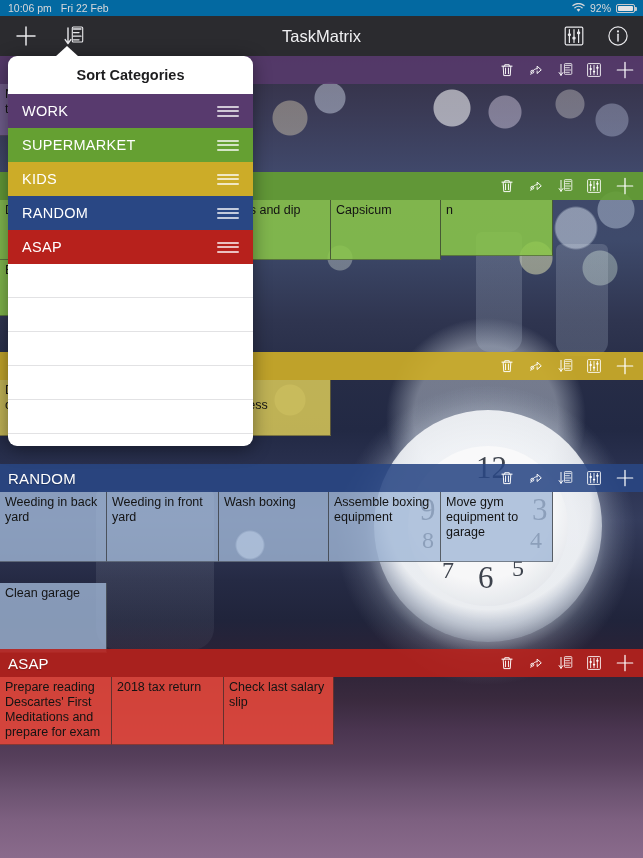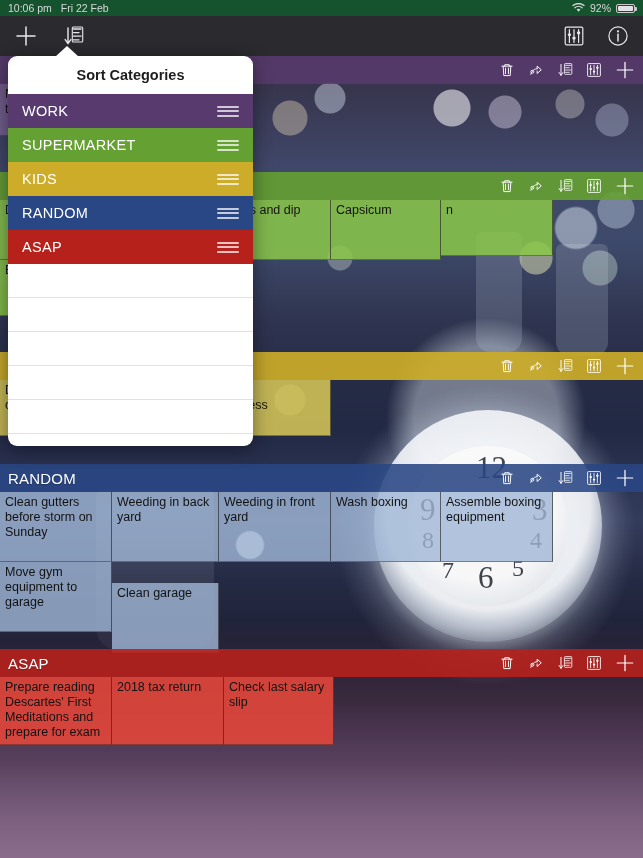--- a/index.html
+++ b/index.html
@@ -66,21 +66,21 @@
   }
   #glass{
     position:absolute; left:96px; top:490px; width:118px; height:160px;
     border-radius:6px 6px 22px 22px; opacity:.30;
     background:linear-gradient(to bottom, rgba(240,245,252,.45), rgba(210,222,238,.16));
   }
 
   
   #statusbar{
     position:absolute; left:0; top:0; width:643px; height:16px;
-    background:#14532d; color:#d8d8da; font-size:10.5px;
+    background:#0369a1; color:#d8d8da; font-size:10.5px;
     display:flex; align-items:center; padding:0 8px;
   }
   #statusbar .left{ display:flex; gap:9px; align-items:center; }
   #statusbar .right{ margin-left:auto; display:flex; gap:5px; align-items:center; }
   .batt{ width:19px; height:9px; border:1px solid #c9c9cb; border-radius:2px; position:relative; }
   .batt::after{ content:""; position:absolute; right:-3px; top:2.5px; width:2px; height:4px; background:#c9c9cb; border-radius:0 1px 1px 0; }
   .batt i{ position:absolute; left:1px; top:1px; bottom:1px; width:88%; background:#e2e2e4; border-radius:1px; display:block; }
 
   
   #navbar{
@@ -344,21 +344,20 @@
             </svg>
           </span>
           <span>
             <svg class="ic" width="20" height="20" viewBox="0 0 22 22">
               <path d="M11 2.5 V19.5 M2.5 11 H19.5" stroke="#fff" stroke-width="1.35" stroke-linecap="round"></path>
             </svg>
           </span>
         </span>
       </div>
       <div class="grid">
-        <div class="cell" style="width: 112px; height: 70px; white-space: pre-line;">Clean gutters before storm on Sunday</div>
         <div class="cell" style="width: 107px; height: 70px; white-space: pre-line;">Weeding in back yard</div>
         <div class="cell" style="width: 112px; height: 70px; white-space: pre-line;">Weeding in front yard</div>
         <div class="cell" style="width: 110px; height: 70px; white-space: pre-line;">Wash boxing</div>
         <div class="cell" style="width: 112px; height: 70px; white-space: pre-line;">Assemble boxing equipment</div>
         <div class="cell" style="width: 112px; height: 70px; white-space: pre-line;">Move gym equipment to garage</div>
         <div class="cell" style="width: 107px; height: 70px; white-space: pre-line; margin-top: 21px;">Clean garage</div>
       </div>
     </div>
     <div class="section asap" style="top: 649px;">
       <div class="sec-header">
@@ -420,20 +419,21 @@
       </svg>
     </span>
     <span>92%</span>
     <span class="batt">
         <i></i>
       </span>
   </div>
 </div>
 
 <div id="navbar">
+  <span class="title">TaskMatrix</span>
   <span class="navbtn" style="margin-right:24px;">
     <svg class="ic" width="24" height="24" viewBox="0 0 24 24">
       <path d="M12 3 V21 M3 12 H21" stroke="#e9e9ec" stroke-width="1.5" stroke-linecap="round"></path>
     </svg>
   </span>
   <span class="navbtn">
     <svg class="ic" width="22" height="22" viewBox="0 0 22 22">
       <path d="M6 3 V17 M6 18.6 L3.2 14.6 M6 18.6 L8.8 14.6" stroke="#e9e9ec" stroke-width="1.4" fill="none" stroke-linecap="round"></path>
       <path d="M11.5 4 H19 M11.5 7.6 H17 M11.5 11.2 H19 M11.5 14.8 H17" stroke="#e9e9ec" stroke-width="1.3" stroke-linecap="round"></path>
       <rect x="10.3" y="2" width="10.4" height="15" rx="1" stroke="#e9e9ec" stroke-width="1.1" fill="none"></rect>

